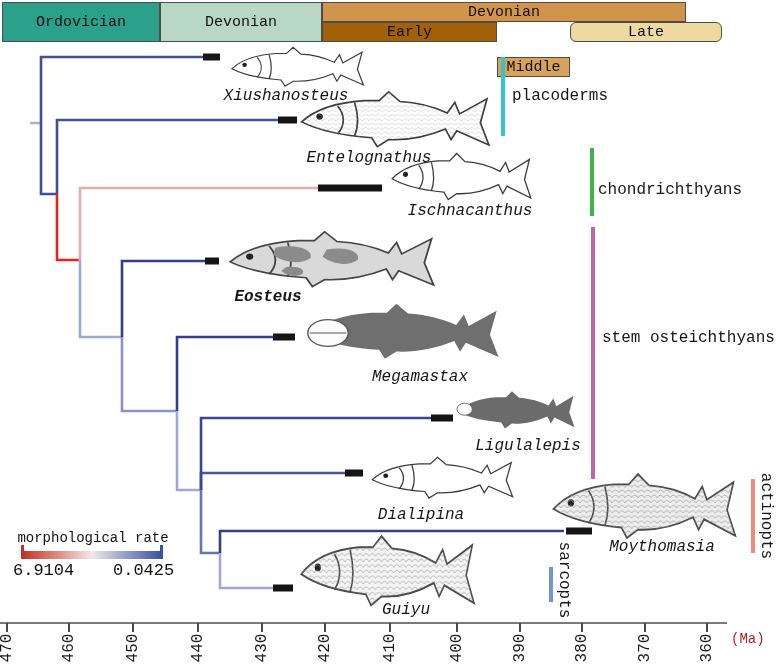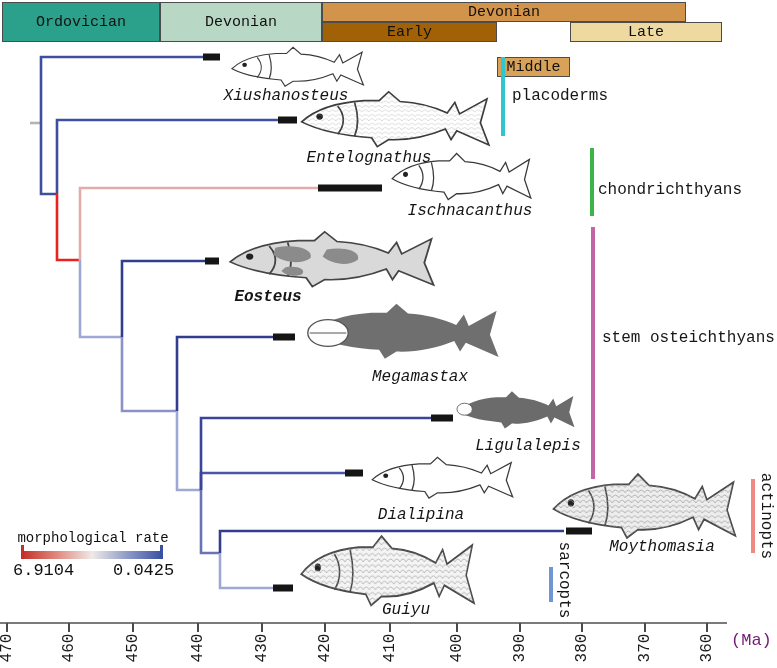--- a/index.html
+++ b/index.html
@@ -11,21 +11,21 @@
   .ts-cell{
     position:absolute;box-sizing:border-box;border:1px solid #4c4c4c;
     display:flex;align-items:center;justify-content:center;
     font-size:15px;color:#111;
   }
   .ts-ordovician{left:2px;top:2px;width:158px;height:40px;background:#2ba18b;}
   .ts-silurian{left:160px;top:2px;width:162px;height:40px;background:#b8d8c5;}
   .ts-devonian{left:322px;top:2px;width:364px;height:20px;background:#d2934b;}
   .ts-early{left:322px;top:22px;width:175px;height:20px;background:#a16207;}
   .ts-middle{left:497px;top:22px;width:73px;height:20px;background:#d9a259;margin-top:35px;}
-  .ts-late{left:570px;top:22px;width:152px;height:20px;background:#eed9a0;}
+  .ts-late{left:570px;top:22px;width:152px;height:20px;background:#eed9a0;border-radius:6px;}
   
   .tree-svg{position:absolute;left:0;top:0;width:777px;height:668px;}
   
   .taxon{
     position:absolute;transform:translate(-50%,-50%);
     font-style:italic;font-size:16px;white-space:nowrap;color:#141414;
   }
   .taxon.bold{font-weight:bold;}
   
   .clade-bar{position:absolute;width:3.5px;}
@@ -37,21 +37,21 @@
     position:absolute;left:22px;top:551px;width:140px;height:8px;
     background:linear-gradient(to right,#c23128,#e0897f 25%,#efe9e7 50%,#8f9cc8 75%,#3a50a2);
   }
   .legend-cap{position:absolute;width:2.5px;height:14px;top:545px;}
   .legend-val{position:absolute;top:561px;font-size:17px;}
   
   .tick-label{
     position:absolute;font-size:16px;white-space:nowrap;
     transform:translate(-50%,-50%) rotate(-90deg);color:#1a1a1a;
   }
-  .axis-unit{position:absolute;left:731px;top:631px;font-size:17px;color:#701a75;}
+  .axis-unit{position:absolute;left:731px;top:631px;font-size:14px;color:#b91c1c;}
   .fish{position:absolute;}
 </style>
 </head>
 <body>
 
 <div class="stage">
 
   <div class="ts-cell ts-ordovician">
       <span>Ordovician</span>
     </div>

